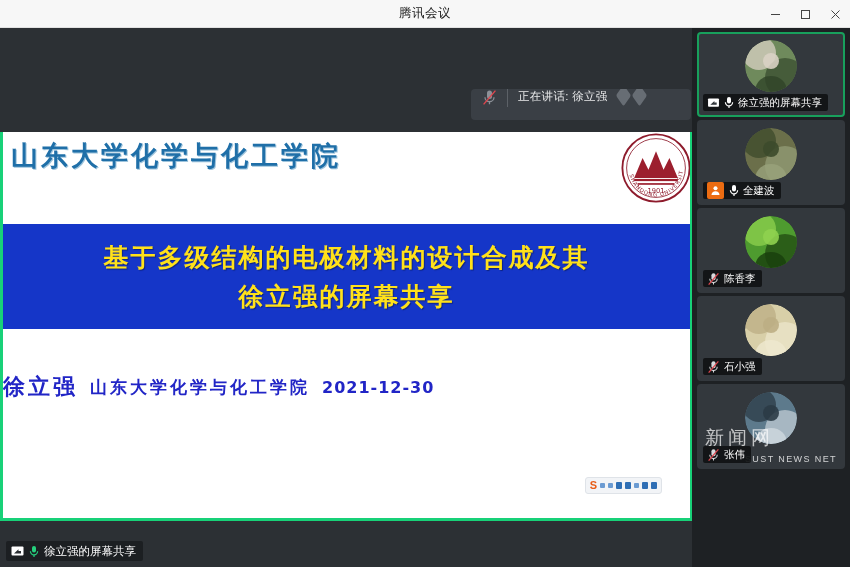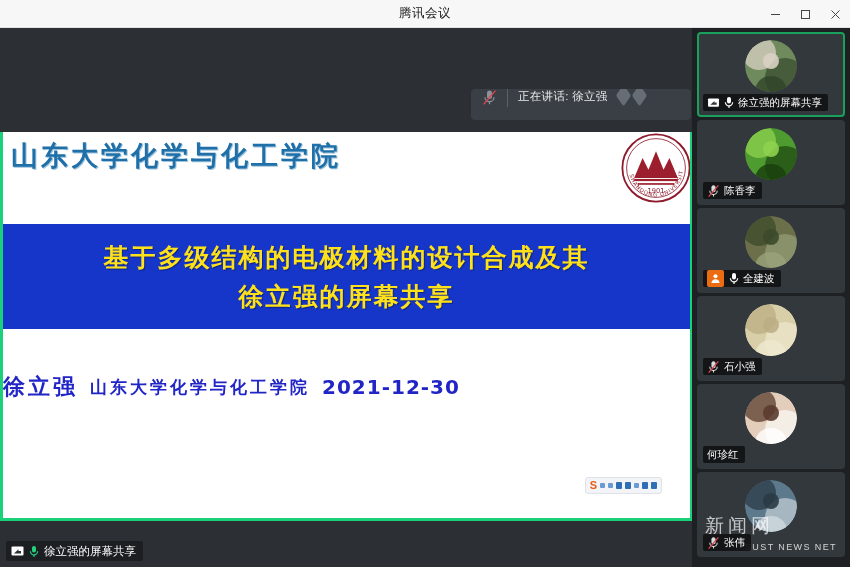--- a/index.html
+++ b/index.html
@@ -88,21 +88,21 @@
     white-space:nowrap;
   }
   .presenter{
     position:absolute; left:0; top:240px; width:100%;
     display:flex; align-items:center; gap:12px;
     color:#2125c6;
     font-family:"DejaVu Sans","Liberation Sans",sans-serif;
   }
   .presenter .p-name{ font-size:22px; font-weight:bold; letter-spacing:3px;}
   .presenter .p-org { font-size:17px; font-weight:bold; letter-spacing:3px;}
-  .presenter .p-date{ font-size:20px; font-weight:bold; letter-spacing:1px;}
+  .presenter .p-date{ font-size:16px; font-weight:bold; letter-spacing:1px;}
 
   .sogou{
     position:absolute; right:28px; bottom:24px;
     display:flex; align-items:center; gap:3px;
     background:#f2f4f7; border:1px solid #dfe3e8; border-radius:3px;
     padding:2px 4px;
   }
   .sogou .sg-s{ color:#e85d17; font-size:11px; font-weight:bold; line-height:1;}
   .sogou i{ display:block; width:6px; height:7px; background:#2f6fb5;
             border-radius:1px; }
@@ -304,20 +304,54 @@
   <path d="M5 9.9v2" stroke="#fff" stroke-width="1.2"></path>
             </svg>
           </span>
           <span class="nm">徐立强的屏幕共享</span>
         </div>
       </div>
       <div class="tile">
         <div class="avatar">
           <svg width="52" height="52" viewBox="0 0 52 52">
       <defs>
+              <clipPath id="cp2">
+                <circle cx="26" cy="26" r="26"></circle>
+              </clipPath>
+            </defs>
+      <g clip-path="url(#cp2)">
+        <rect width="52" height="52" fill="#6b6f4a"></rect>
+        <circle cx="14" cy="13" r="17" fill="#3c4a2b" opacity="0.75"></circle>
+        <circle cx="40" cy="38" r="20" fill="#9aa37c" opacity="0.65"></circle>
+        <circle cx="26" cy="21" r="8" fill="#3c4a2b" opacity="0.9"></circle>
+        <path d="M10 52c0-10 7-16 16-16s16 6 16 16z" fill="#9aa37c" opacity="0.8"></path>
+      </g>
+          </svg>
+        </div>
+        <div class="namebar">
+          <span class="hostbadge">
+            <svg width="11" height="11" viewBox="0 0 12 12">
+  <circle cx="6" cy="3.6" r="2.2" fill="#fff"></circle>
+  <path d="M1.6 11c0-2.6 2-4.2 4.4-4.2S10.4 8.4 10.4 11z" fill="#fff"></path>
+            </svg>
+          </span>
+          <span>
+            <svg width="10" height="13" viewBox="0 0 10 13">
+  <rect x="3" y="1" width="4" height="6.6" rx="2" fill="#fff"></rect>
+  <path d="M1.4 6.3a3.6 3.6 0 0 0 7.2 0" fill="none" stroke="#fff" stroke-width="1.2"></path>
+  <path d="M5 9.9v2" stroke="#fff" stroke-width="1.2"></path>
+            </svg>
+          </span>
+          <span class="nm">全建波</span>
+        </div>
+      </div>
+      <div class="tile">
+        <div class="avatar">
+          <svg width="52" height="52" viewBox="0 0 52 52">
+      <defs>
               <clipPath id="cp1">
                 <circle cx="26" cy="26" r="26"></circle>
               </clipPath>
             </defs>
       <g clip-path="url(#cp1)">
         <rect width="52" height="52" fill="#4e9b2f"></rect>
         <circle cx="14" cy="13" r="17" fill="#8fd14f" opacity="0.75"></circle>
         <circle cx="40" cy="38" r="20" fill="#183d0c" opacity="0.65"></circle>
         <circle cx="26" cy="21" r="8" fill="#8fd14f" opacity="0.9"></circle>
         <path d="M10 52c0-10 7-16 16-16s16 6 16 16z" fill="#183d0c" opacity="0.8"></path>
@@ -327,54 +361,20 @@
         <div class="namebar">
           <span>
             <svg width="13" height="14" viewBox="0 0 15 17">
   <rect x="5" y="1.5" width="5" height="8.5" rx="2.5" fill="#d8dadd"></rect>
   <path d="M3 8.2a4.5 4.5 0 0 0 9 0" fill="none" stroke="#d8dadd" stroke-width="1.3"></path>
   <path d="M7.5 12.7v2.6" stroke="#d8dadd" stroke-width="1.3"></path>
   <path d="M1.6 15.4L13.4 1.6" stroke="#e0464e" stroke-width="1.5"></path>
             </svg>
           </span>
           <span class="nm">陈香李</span>
-        </div>
-      </div>
-      <div class="tile">
-        <div class="avatar">
-          <svg width="52" height="52" viewBox="0 0 52 52">
-      <defs>
-              <clipPath id="cp2">
-                <circle cx="26" cy="26" r="26"></circle>
-              </clipPath>
-            </defs>
-      <g clip-path="url(#cp2)">
-        <rect width="52" height="52" fill="#6b6f4a"></rect>
-        <circle cx="14" cy="13" r="17" fill="#3c4a2b" opacity="0.75"></circle>
-        <circle cx="40" cy="38" r="20" fill="#9aa37c" opacity="0.65"></circle>
-        <circle cx="26" cy="21" r="8" fill="#3c4a2b" opacity="0.9"></circle>
-        <path d="M10 52c0-10 7-16 16-16s16 6 16 16z" fill="#9aa37c" opacity="0.8"></path>
-      </g>
-          </svg>
-        </div>
-        <div class="namebar">
-          <span class="hostbadge">
-            <svg width="11" height="11" viewBox="0 0 12 12">
-  <circle cx="6" cy="3.6" r="2.2" fill="#fff"></circle>
-  <path d="M1.6 11c0-2.6 2-4.2 4.4-4.2S10.4 8.4 10.4 11z" fill="#fff"></path>
-            </svg>
-          </span>
-          <span>
-            <svg width="10" height="13" viewBox="0 0 10 13">
-  <rect x="3" y="1" width="4" height="6.6" rx="2" fill="#fff"></rect>
-  <path d="M1.4 6.3a3.6 3.6 0 0 0 7.2 0" fill="none" stroke="#fff" stroke-width="1.2"></path>
-  <path d="M5 9.9v2" stroke="#fff" stroke-width="1.2"></path>
-            </svg>
-          </span>
-          <span class="nm">全建波</span>
         </div>
       </div>
       <div class="tile">
         <div class="avatar">
           <svg width="52" height="52" viewBox="0 0 52 52">
       <defs>
               <clipPath id="cp3">
                 <circle cx="26" cy="26" r="26"></circle>
               </clipPath>
             </defs>
@@ -396,41 +396,20 @@
   <path d="M1.6 15.4L13.4 1.6" stroke="#e0464e" stroke-width="1.5"></path>
             </svg>
           </span>
           <span class="nm">石小强</span>
         </div>
       </div>
       <div class="tile">
         <div class="avatar">
           <svg width="52" height="52" viewBox="0 0 52 52">
       <defs>
-              <clipPath id="cp4">
-                <circle cx="26" cy="26" r="26"></circle>
-              </clipPath>
-            </defs>
-      <g clip-path="url(#cp4)">
-        <rect width="52" height="52" fill="#e3cdbb"></rect>
-        <circle cx="14" cy="13" r="17" fill="#5a3b2c" opacity="0.75"></circle>
-        <circle cx="40" cy="38" r="20" fill="#ffffff" opacity="0.65"></circle>
-        <circle cx="26" cy="21" r="8" fill="#5a3b2c" opacity="0.9"></circle>
-        <path d="M10 52c0-10 7-16 16-16s16 6 16 16z" fill="#ffffff" opacity="0.8"></path>
-      </g>
-          </svg>
-        </div>
-        <div class="namebar">
-          <span class="nm">何珍红</span>
-        </div>
-      </div>
-      <div class="tile">
-        <div class="avatar">
-          <svg width="52" height="52" viewBox="0 0 52 52">
-      <defs>
               <clipPath id="cp5">
                 <circle cx="26" cy="26" r="26"></circle>
               </clipPath>
             </defs>
       <g clip-path="url(#cp5)">
         <rect width="52" height="52" fill="#5d7a8c"></rect>
         <circle cx="14" cy="13" r="17" fill="#2b3b46" opacity="0.75"></circle>
         <circle cx="40" cy="38" r="20" fill="#cfd8de" opacity="0.65"></circle>
         <circle cx="26" cy="21" r="8" fill="#2b3b46" opacity="0.9"></circle>
         <path d="M10 52c0-10 7-16 16-16s16 6 16 16z" fill="#cfd8de" opacity="0.8"></path>

